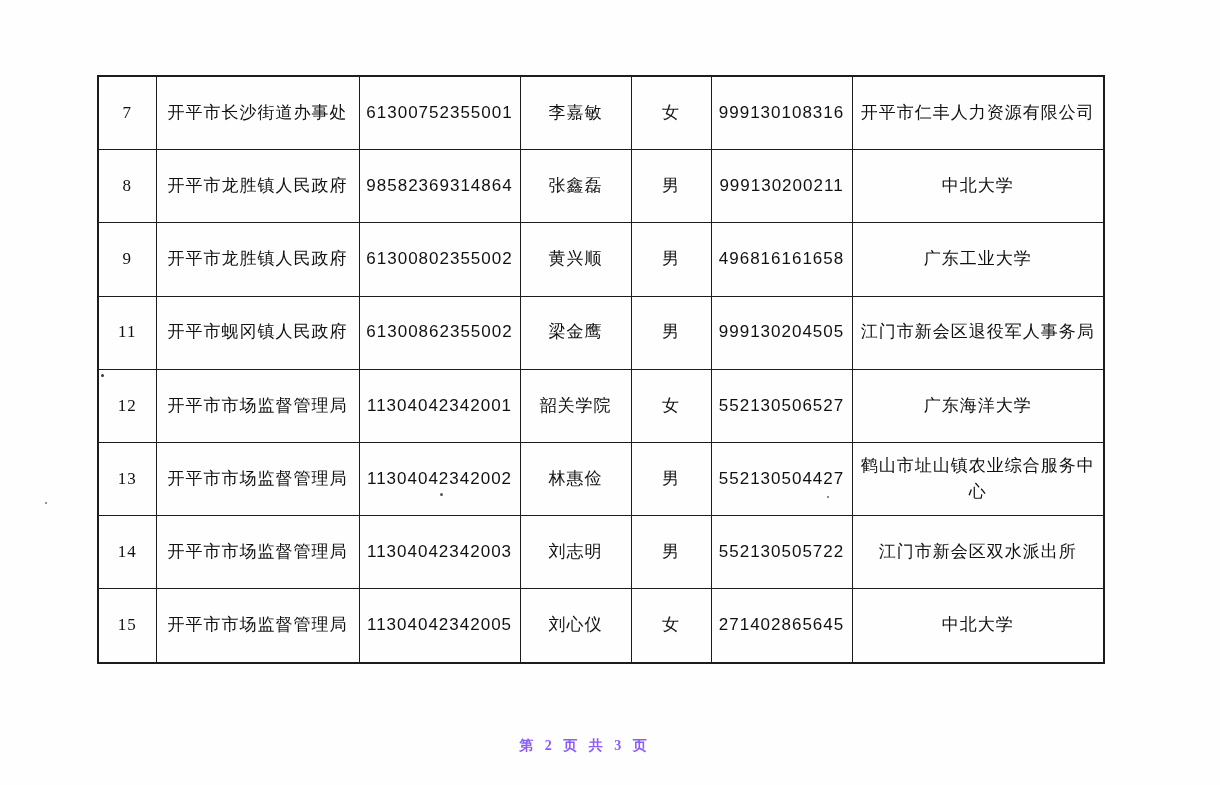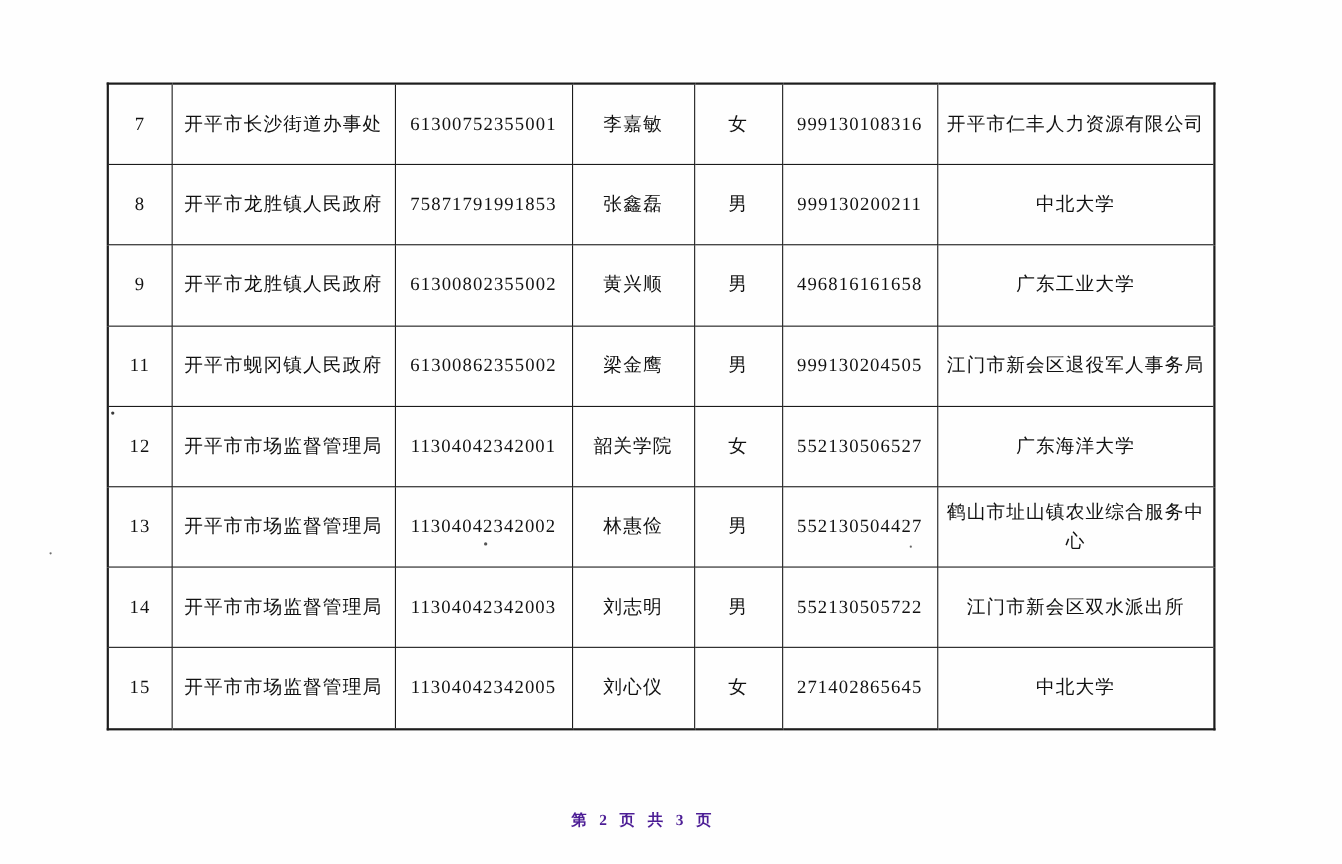--- a/index.html
+++ b/index.html
@@ -43,41 +43,41 @@
     font-size: 18px;
     letter-spacing: 0;
   }
   td.c-org {
     letter-spacing: 2px;
     margin-top: 28px;
   }
   td.c-code, td.c-id {
     font-size: 19px;
     letter-spacing: 0.5px;
-    font-family: Liberation Serif, serif;
+    font-family: Liberation Sans, sans-serif;
   }
   td.c-name {
     letter-spacing: 3px;
   }
   td.c-gender {
     letter-spacing: 0;
   }
   td.c-dest {
     letter-spacing: 1px;
     padding: 2px 7px;
   }
   .page-footer {
     position: absolute;
     top: 737px;
     left: 585px;
     transform: translateX(-50%);
     font-size: 14px;
     font-weight: bold;
     letter-spacing: 4px;
-    color: #4c1d95;
+    color: #8b5cf6;
     white-space: nowrap;
   }
   .speck {
     position: absolute;
     border-radius: 50%;
   }
   .speck-1 { left: 101px; top: 374px; width: 3px; height: 3px; background: #3a3a3a; }
   .speck-2 { left: 45px;  top: 502px; width: 2px; height: 2px; background: #6f6f6f; }
   .speck-3 { left: 440px; top: 493px; width: 3px; height: 3px; background: #555555; }
   .speck-4 { left: 827px; top: 496px; width: 2px; height: 2px; background: #666666; }
@@ -103,21 +103,21 @@
         <td class="c-org">开平市长沙街道办事处</td>
         <td class="c-code">61300752355001</td>
         <td class="c-name">李嘉敏</td>
         <td class="c-gender">女</td>
         <td class="c-id">999130108316</td>
         <td class="c-dest">开平市仁丰人力资源有限公司</td>
       </tr>
       <tr>
         <td class="c-no">8</td>
         <td class="c-org">开平市龙胜镇人民政府</td>
-        <td class="c-code">75871791991853</td>
+        <td class="c-code">98582369314864</td>
         <td class="c-name">张鑫磊</td>
         <td class="c-gender">男</td>
         <td class="c-id">999130200211</td>
         <td class="c-dest">中北大学</td>
       </tr>
       <tr>
         <td class="c-no">9</td>
         <td class="c-org">开平市龙胜镇人民政府</td>
         <td class="c-code">61300802355002</td>
         <td class="c-name">黄兴顺</td>

